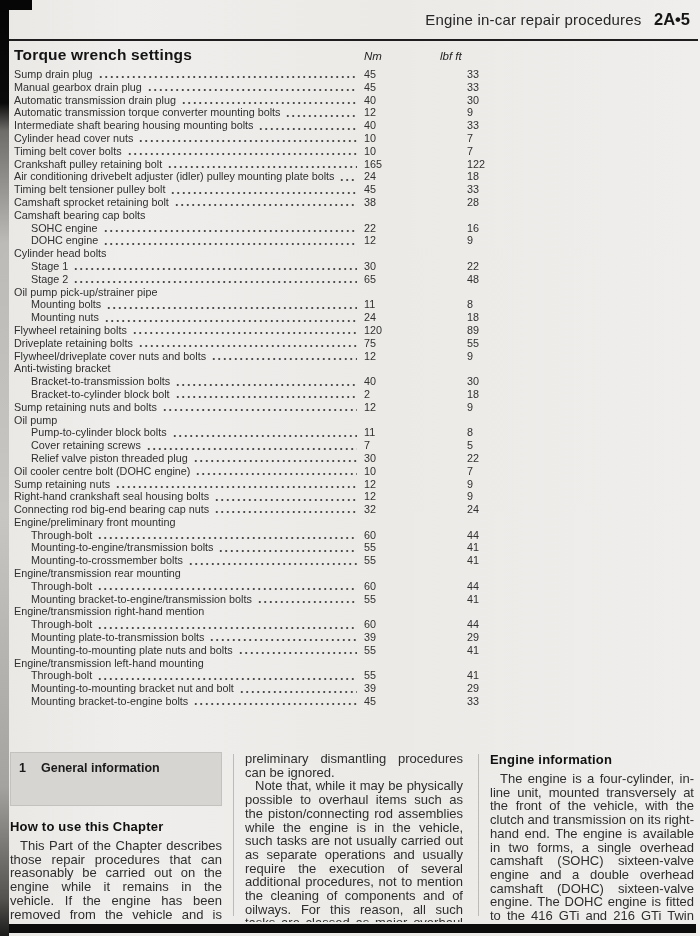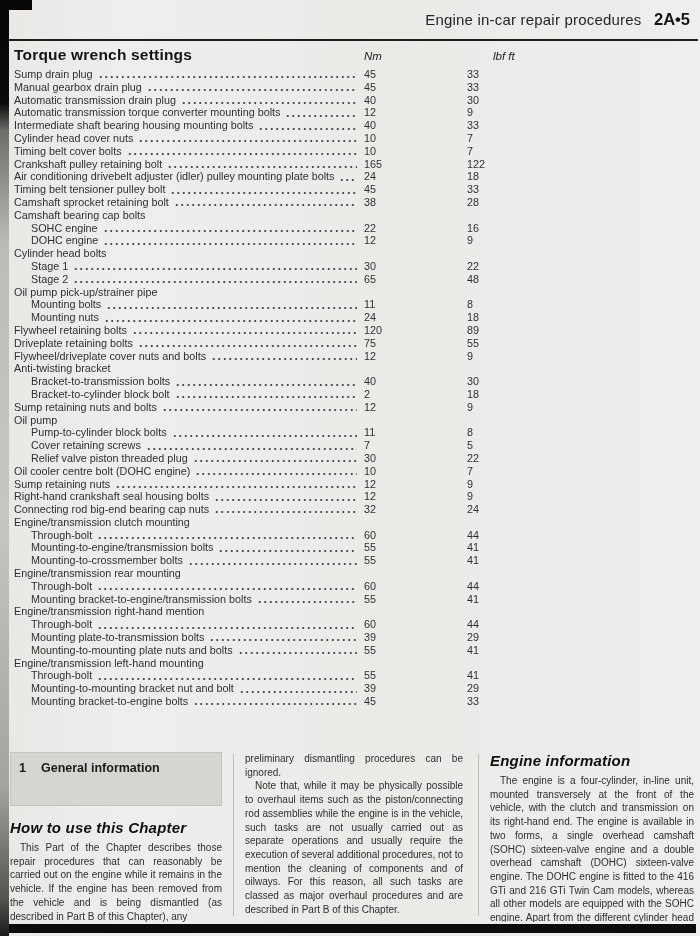--- a/index.html
+++ b/index.html
@@ -27,21 +27,21 @@
   .header-title{font-size:15px;color:#262626;letter-spacing:.2px;}
   .header-page{font-size:16.5px;font-weight:bold;color:#161616;margin-left:8px;}
   .header-rule{position:absolute;top:39px;left:8px;right:2px;height:2px;background:#1e1e1e;}
 
   
   .torque{position:absolute;top:46px;left:14px;right:8px;}
   .torque-head{position:relative;height:20px;}
   .torque-title{font-size:15.5px;font-weight:bold;color:#141414;letter-spacing:.2px;}
   .colhead{position:absolute;top:4px;font-size:11.5px;font-weight:normal;font-style:italic;color:#1d1d1d;}
   .colhead.nm{left:350px;}
-  .colhead.lbf{left:479px;}
+  .colhead.lbf{left:426px;}
   .trows{margin-top:2px;}
   .trow{
     position:relative;display:flex;align-items:center;
     width:348px;height:12.8px;font-size:10.8px;line-height:12.8px;
     color:#303030;white-space:nowrap;
   }
   .trow .tlabel{flex:0 0 auto;}
   .trow.indent .tlabel{padding-left:17px;}
   .trow .dots{
     flex:1 1 auto;height:10px;margin:0 5px 0 5px;
@@ -61,25 +61,25 @@
   .bcol.c2{flex:0 0 218px;padding-right:4px;}
   .bcol.c3{flex:1 1 auto;}
   .vrule{flex:0 0 1px;background:#bdbbb8;margin:2px 11px 6px 11px;}
   .section-box{
     background:#d6d5d2;border:1px solid #c4c2bf;
     height:44px;padding:8px 8px 0 8px;margin-bottom:13px;
     font-size:12.5px;font-weight:bold;color:#1a1a1a;
     display:flex;gap:15px;align-items:flex-start;
   }
   .subhead{
-    margin:0 0 5px 0;font-size:15px;font-weight:bold;font-style:italic;color:#101010;
+    margin:0 0 5px 0;font-size:13px;font-weight:bold;color:#101010;
     letter-spacing:.2px;
   }
   .paras p{
-    margin:0;font-size:10px;line-height:13.7px;color:#2e2e2e;
+    margin:0;font-size:13px;line-height:13.7px;color:#2e2e2e;
     text-align:justify;text-indent:10px;
   }
   .bcol.c2 .paras p:first-child{text-indent:0;}
 
   
   .bottom-bar{position:absolute;left:5px;right:4px;bottom:3px;height:9px;background:#0c0c0c;z-index:4;}
 </style>
 </head>
 <body>
 
@@ -289,21 +289,21 @@
           <span class="tnm">12</span>
           <span class="tlbf">9</span>
         </div>
         <div class="trow">
           <span class="tlabel">Connecting rod big-end bearing cap nuts</span>
           <span class="dots"></span>
           <span class="tnm">32</span>
           <span class="tlbf">24</span>
         </div>
         <div class="trow">
-          <span class="tlabel">Engine/transmission clutch mounting</span>
+          <span class="tlabel">Engine/preliminary front mounting</span>
         </div>
         <div class="trow indent">
           <span class="tlabel">Through-bolt</span>
           <span class="dots"></span>
           <span class="tnm">60</span>
           <span class="tlbf">44</span>
         </div>
         <div class="trow indent">
           <span class="tlabel">Mounting-to-engine/transmission bolts</span>
           <span class="dots"></span>

